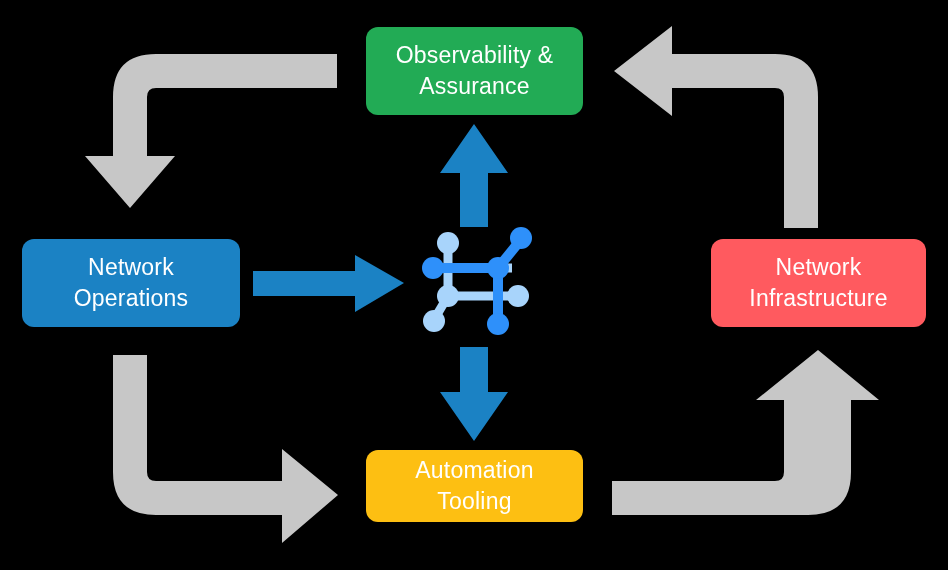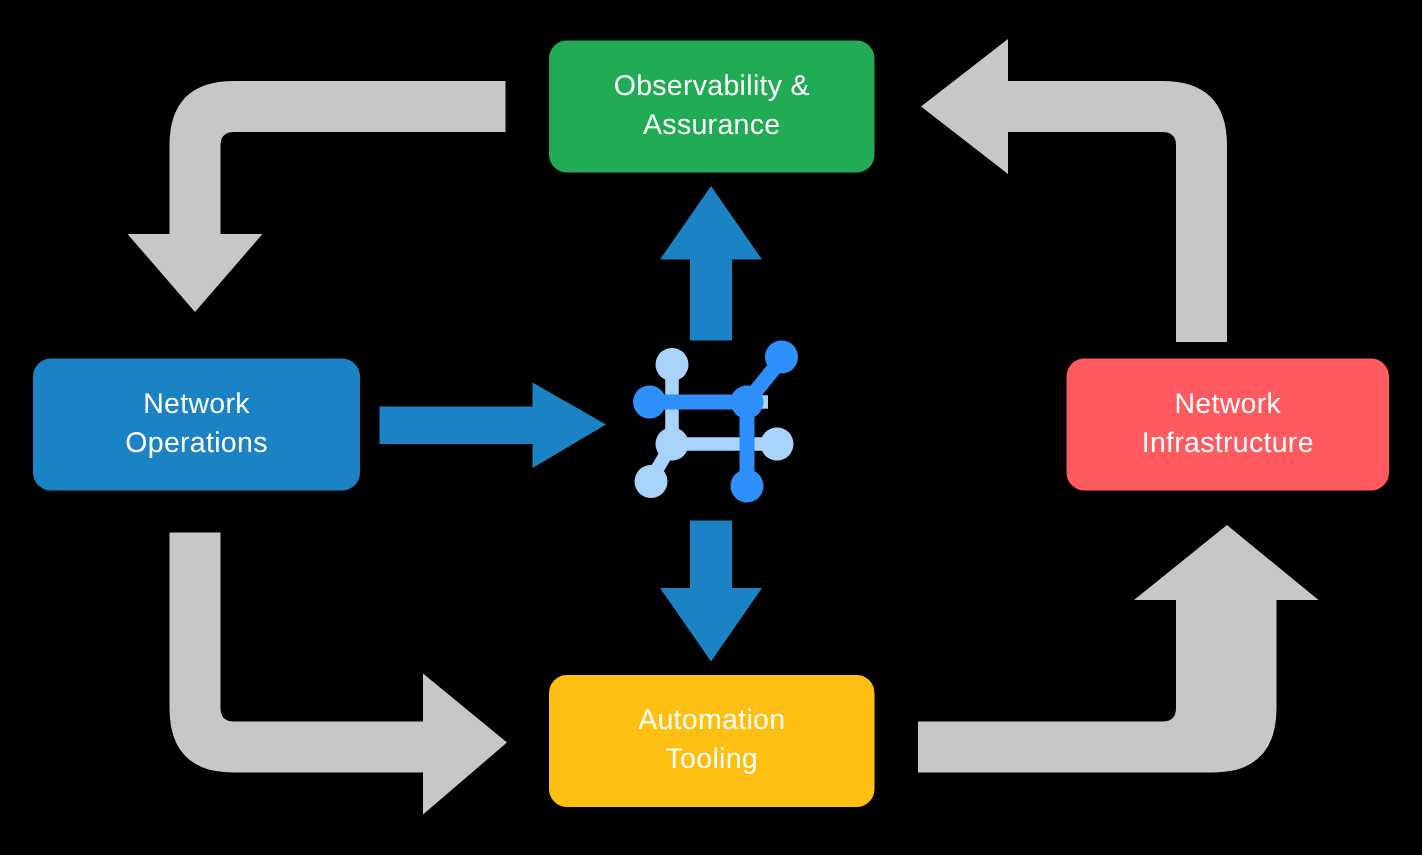--- a/index.html
+++ b/index.html
@@ -17,21 +17,21 @@
     font-family: "Liberation Sans", "DejaVu Sans", sans-serif;
   }
   .node-box {
     position: absolute;
     border-radius: 12px;
     display: flex;
     align-items: center;
     justify-content: center;
     text-align: center;
     color: #ffffff;
-    font-size: 19px;
+    font-size: 23px;
     line-height: 1.35;
     font-weight: 400;
     letter-spacing: 0.2px;
     box-sizing: border-box;
     padding: 6px 10px;
   }
   .node-label {
     display: block;
     white-space: pre-line;
   }
@@ -41,21 +41,21 @@
   }
   #box-network-operations {
     left: 22px; top: 239px; width: 218px; height: 88px;
     background: #1B82C4;
   }
   #box-network-infrastructure {
     left: 711px; top: 239px; width: 215px; height: 88px;
     background: #FF5A5F;
   }
   #box-automation-tooling {
-    left: 366px; top: 450px; width: 217px; height: 88px;
+    left: 366px; top: 450px; width: 217px; height: 72px;
     background: #FDBF12;
   }
   .svg-layer {
     position: absolute;
     left: 0; top: 0;
     width: 948px;
     height: 570px;
     pointer-events: none;
   }
   .svg-layer * { pointer-events: auto; }

